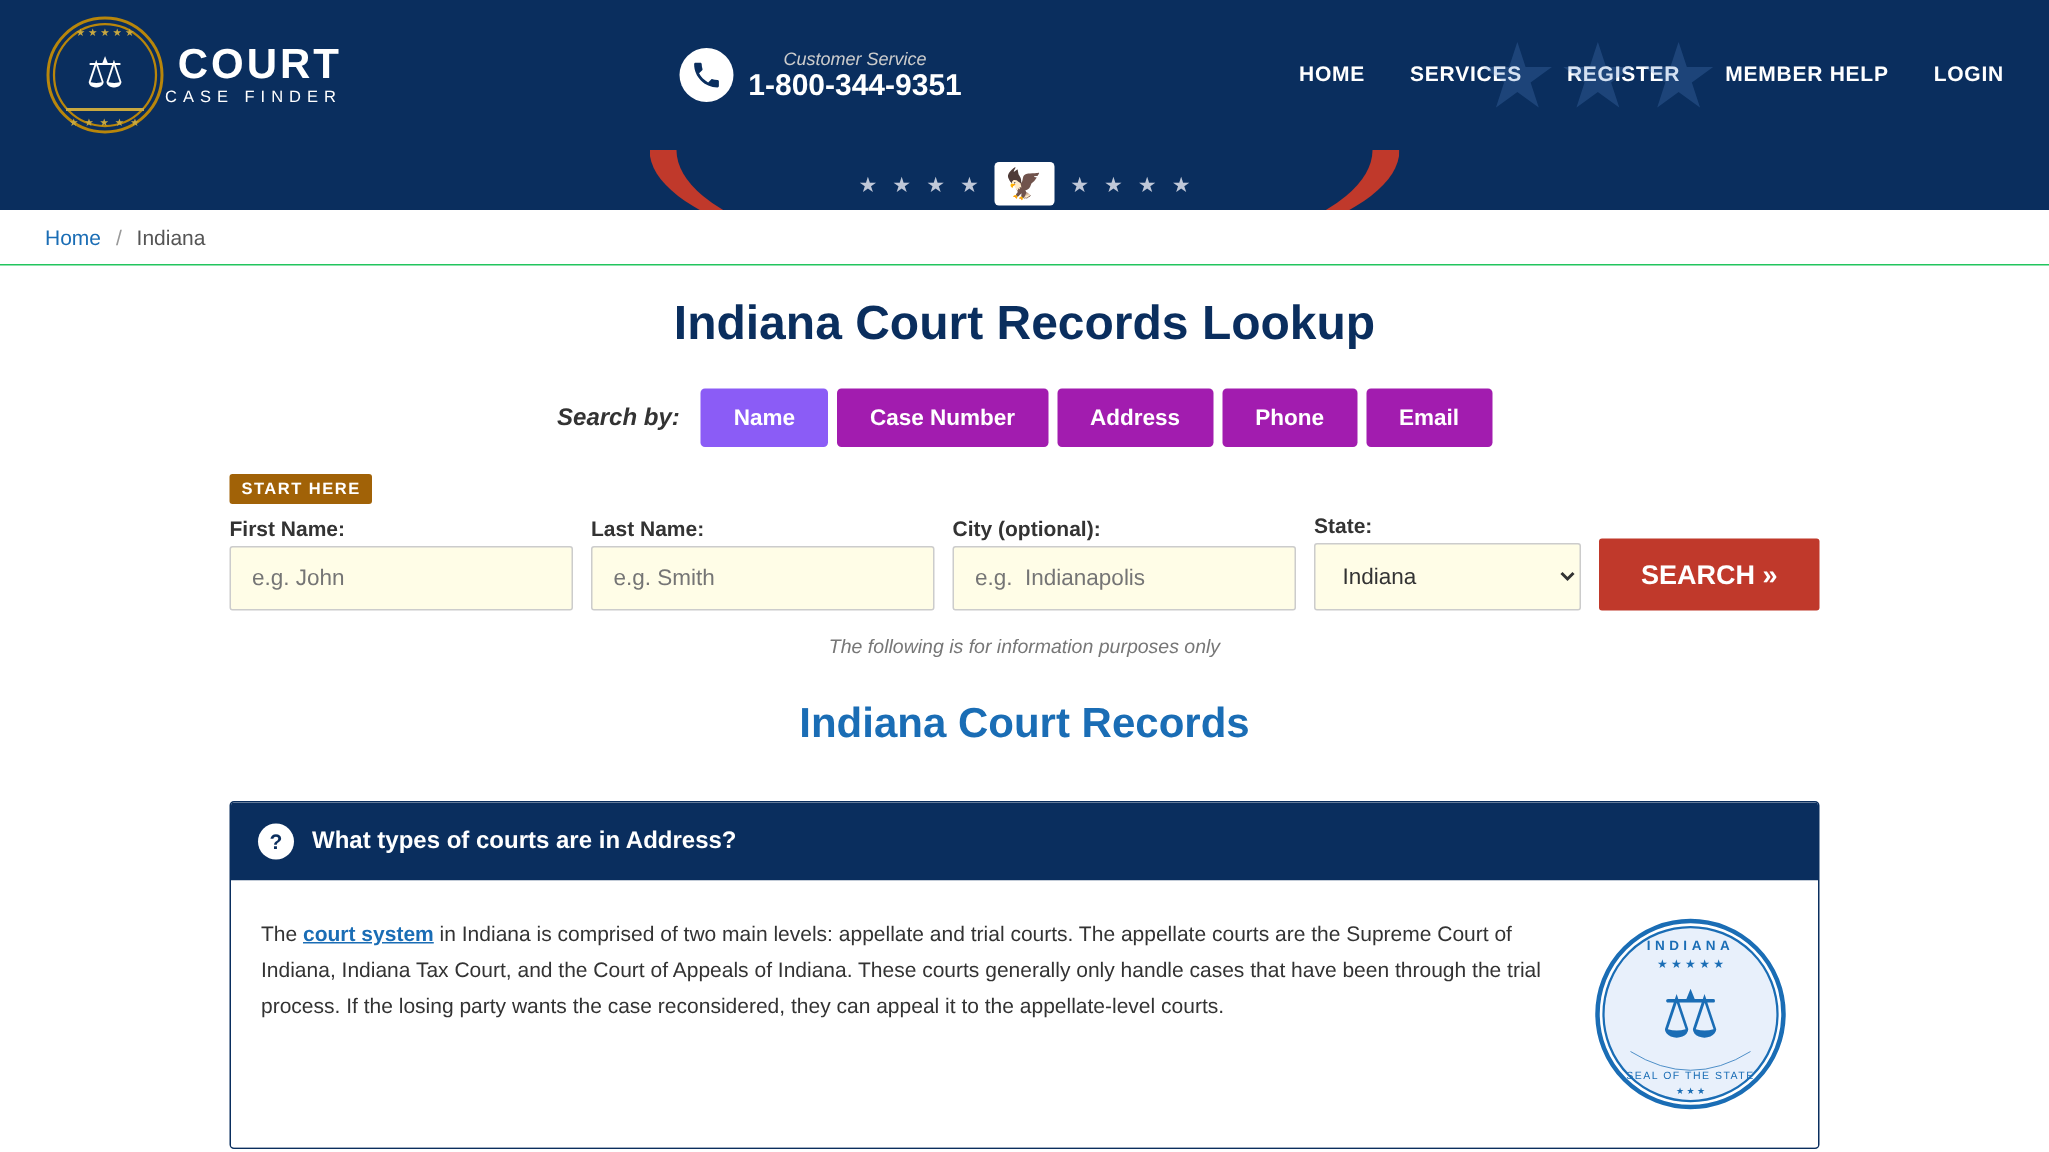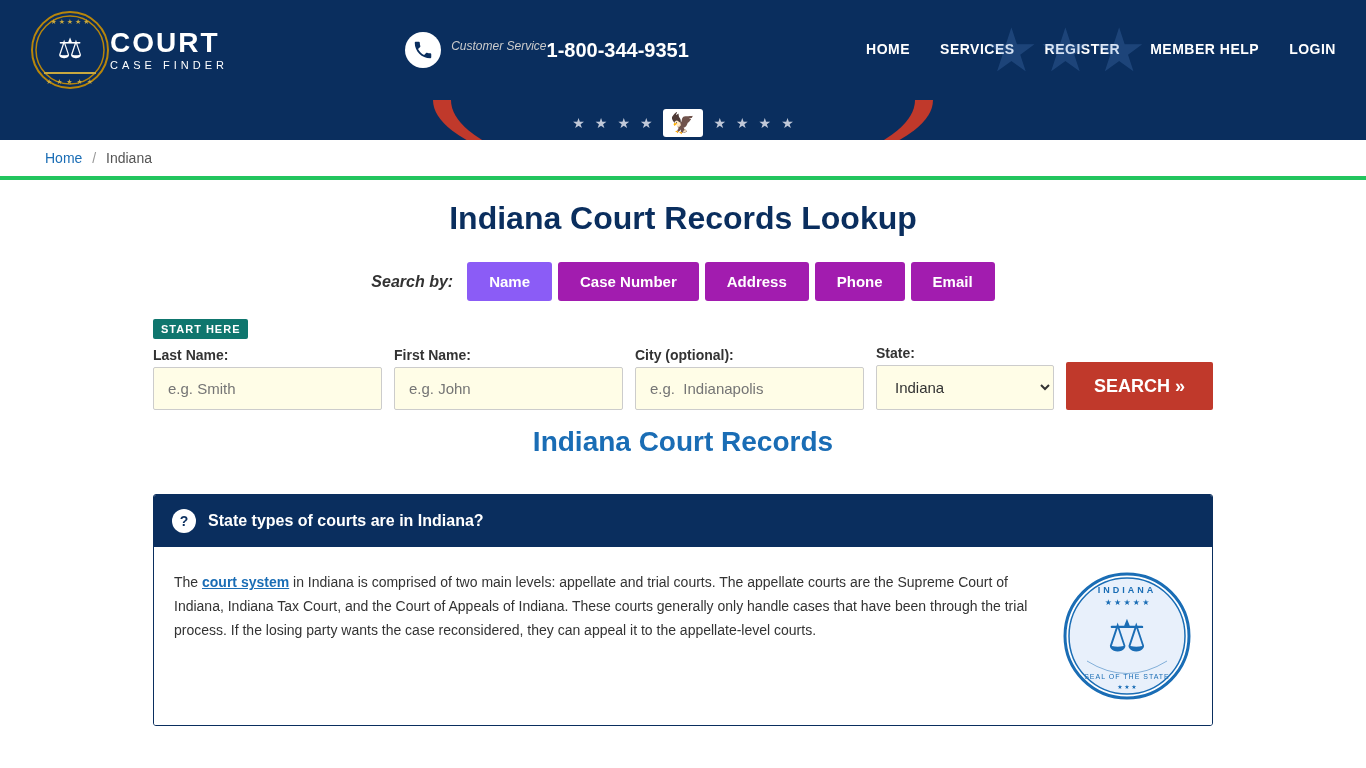--- a/index.html
+++ b/index.html
@@ -21,20 +21,21 @@
       gap: 0;
     }
     .logo-badge {
       width: 80px;
       height: 80px;
     }
     .logo-text {
       display: flex;
       flex-direction: column;
       margin-left: 0;
+      text-align: right;
     }
     .logo-court {
       color: #fff;
       font-size: 28px;
       font-weight: 900;
       letter-spacing: 2px;
       line-height: 1;
     }
     .logo-case-finder {
       color: #fff;
@@ -52,21 +53,21 @@
     .cs-icon {
       width: 36px;
       height: 36px;
       background: #fff;
       border-radius: 50%;
       display: flex;
       align-items: center;
       justify-content: center;
     }
     .cs-icon svg { width: 22px; height: 22px; }
-    .cs-text-block { display: flex; flex-direction: row; }
+    .cs-text-block { display: flex; flex-direction: column; align-items: center; }
     .cs-label { font-size: 12px; font-style: italic; color: #ccc; }
     .cs-number { font-size: 20px; font-weight: bold; color: #fff; }
     .main-nav {
       display: flex;
       gap: 30px;
       align-items: center;
     }
     .main-nav a {
       color: #fff;
       text-decoration: none;
@@ -116,24 +117,24 @@
     .eagle-icon {
       color: #0a2e5e;
       font-size: 20px;
       background: #fff;
       padding: 2px 8px;
       border-radius: 3px;
     }
 
     
     .breadcrumb {
-      padding: 10px 45px;
+      padding: 10px 30px;
       font-size: 14px;
       background: #fff;
-      border-bottom: 4px solid #22c55e;
+      border-bottom: 1px solid #22c55e;
     }
     .breadcrumb a { color: #1a6db5; text-decoration: none; }
     .breadcrumb .sep { margin: 0 6px; color: #999; }
     .breadcrumb .current { color: #555; }
 
     
     .main-content {
       max-width: 1100px;
       margin: 0 auto;
       padding: 20px 20px;
@@ -170,21 +171,21 @@
       font-weight: bold;
       border-radius: 3px;
       color: #fff;
     }
     .search-tab.active { background: #8b5cf6; }
     .search-tab.inactive { background: #a21caf; }
 
     
     .start-here {
       display: inline-block;
-      background: #0f766e;
+      background: #a16207;
       color: #fff;
       font-size: 11px;
       font-weight: bold;
       padding: 4px 8px;
       border-radius: 2px;
       margin-bottom: 6px;
       text-transform: uppercase;
       letter-spacing: 1px;
     }
 
@@ -410,47 +411,48 @@
     <button class="search-tab inactive">Address</button>
     <button class="search-tab inactive">Phone</button>
     <button class="search-tab inactive">Email</button>
   </div>
 
   <div style="margin-left: 0;">
     <span class="start-here">START HERE</span>
   </div>
 
   <div class="search-form-row">
+    <div class="form-group fn-group">
+      <label>First Name:</label>
+      <input type="text" placeholder="e.g. John" style="">
+    </div>
     <div class="form-group ln-group">
       <label>Last Name:</label>
       <input type="text" placeholder="e.g. Smith" style="">
-    </div>
-    <div class="form-group fn-group">
-      <label>First Name:</label>
-      <input type="text" placeholder="e.g. John" style="">
     </div>
     <div class="form-group city-group">
       <label>City (optional):</label>
       <input type="text" placeholder="e.g.  Indianapolis" style="">
     </div>
     <div class="form-group state-group">
       <label>State:</label>
       <select>
       <option value="Alabama">Alabama</option><option value="Alaska">Alaska</option><option value="Arizona">Arizona</option><option value="Arkansas">Arkansas</option><option value="California">California</option><option value="Colorado">Colorado</option><option value="Connecticut">Connecticut</option><option value="Delaware">Delaware</option><option value="Florida">Florida</option><option value="Georgia">Georgia</option><option value="Hawaii">Hawaii</option><option value="Idaho">Idaho</option><option value="Illinois">Illinois</option><option value="Indiana" selected="">Indiana</option><option value="Iowa">Iowa</option><option value="Kansas">Kansas</option><option value="Kentucky">Kentucky</option><option value="Louisiana">Louisiana</option><option value="Maine">Maine</option><option value="Maryland">Maryland</option><option value="Massachusetts">Massachusetts</option><option value="Michigan">Michigan</option><option value="Minnesota">Minnesota</option><option value="Mississippi">Mississippi</option><option value="Missouri">Missouri</option><option value="Montana">Montana</option><option value="Nebraska">Nebraska</option><option value="Nevada">Nevada</option><option value="New Hampshire">New Hampshire</option><option value="New Jersey">New Jersey</option><option value="New Mexico">New Mexico</option><option value="New York">New York</option><option value="North Carolina">North Carolina</option><option value="North Dakota">North Dakota</option><option value="Ohio">Ohio</option><option value="Oklahoma">Oklahoma</option><option value="Oregon">Oregon</option><option value="Pennsylvania">Pennsylvania</option><option value="Rhode Island">Rhode Island</option><option value="South Carolina">South Carolina</option><option value="South Dakota">South Dakota</option><option value="Tennessee">Tennessee</option><option value="Texas">Texas</option><option value="Utah">Utah</option><option value="Vermont">Vermont</option><option value="Virginia">Virginia</option><option value="Washington">Washington</option><option value="West Virginia">West Virginia</option><option value="Wisconsin">Wisconsin</option><option value="Wyoming">Wyoming</option></select>
     </div>
     <button class="search-btn">SEARCH »</button>
   </div>
 
+  <p class="info-note">The following is for information purposes only</p>
 
   <h2 class="section-title">Indiana Court Records</h2>
 
   <div class="accordion">
     <div class="accordion-header">
       <div class="accordion-icon">?</div>
-      <span class="accordion-title">State types of courts are in Indiana?</span>
+      <span class="accordion-title">What types of courts are in Address?</span>
     </div>
     <div class="accordion-body">
       <p class="accordion-text">
         The <a href="#">court system</a>
         <span> in Indiana is comprised of two main levels: appellate and trial courts. The appellate courts are the Supreme Court of Indiana, Indiana Tax Court, and the Court of Appeals of Indiana. These courts generally only handle cases that have been through the trial process. If the losing party wants the case reconsidered, they can appeal it to the appellate-level courts.</span>
       </p>
 
       <svg class="indiana-seal" viewBox="0 0 130 130">
         <circle cx="65" cy="65" r="62" fill="none" stroke="#1a6db5" stroke-width="3"></circle>
         <circle cx="65" cy="65" r="58" fill="#e8f0fb" stroke="#1a6db5" stroke-width="1.5"></circle>

